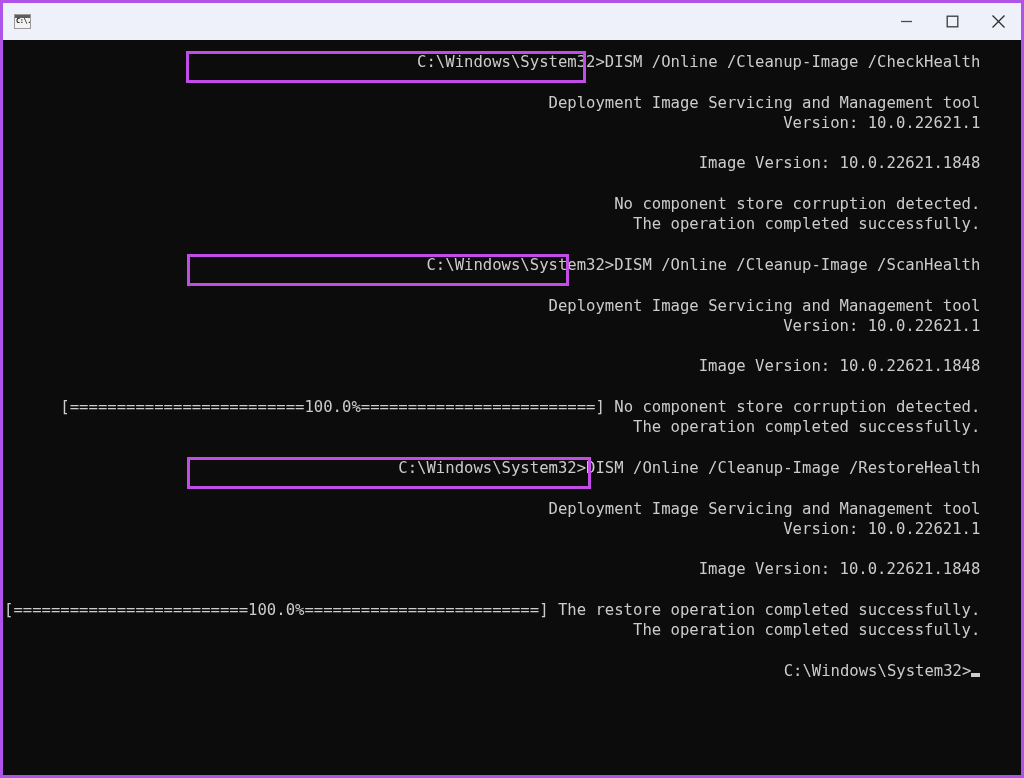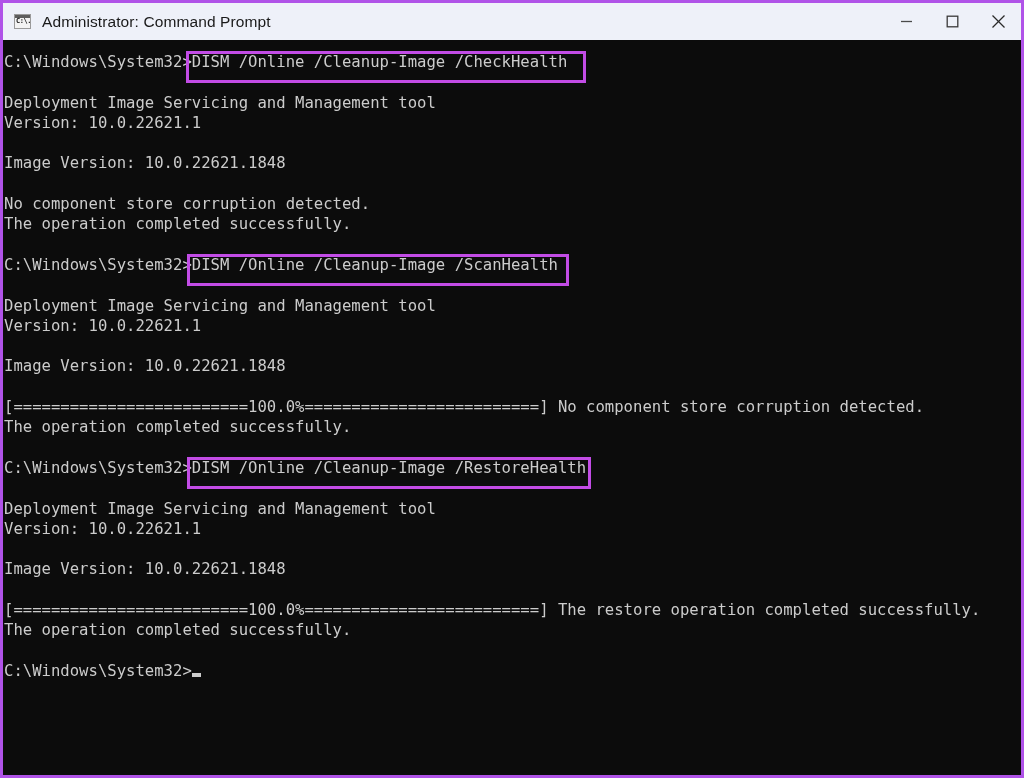--- a/index.html
+++ b/index.html
@@ -90,20 +90,21 @@
     position: relative;
   }
   .wc svg { display: block; }
 
   
   #terminal {
     flex: 1 1 auto;
     position: relative;
     background: #0c0c0c;
     overflow: hidden;
+    text-align: right;
   }
   #console-text {
     position: absolute;
     left: 0;
     top: 0;
     margin: 0;
     padding: 0;
     color: #cccccc;
     font-family: "DejaVu Sans Mono", monospace;
     font-size: 15.6px;
@@ -136,21 +137,20 @@
 </style>
 </head>
 <body>
 
 <div id="window">
 
   <div id="titlebar">
     <div id="app-icon">
       <span class="glyph">C:\.</span>
     </div>
-    <div id="title-text">Administrator: Command Prompt</div>
 
     <div id="window-controls">
       <div class="wc">
         <svg width="13" height="13" viewBox="0 0 13 13" aria-hidden="true">
           <line x1="1" y1="6.5" x2="12" y2="6.5" stroke="#4a4a4a" stroke-width="1.3"></line>
         </svg>
       </div>
       <div class="wc">
         <svg width="13" height="13" viewBox="0 0 13 13" aria-hidden="true">
           <rect x="1.2" y="1.2" width="10.6" height="10.6" fill="none" stroke="#3a3a3a" stroke-width="1.3"></rect>

